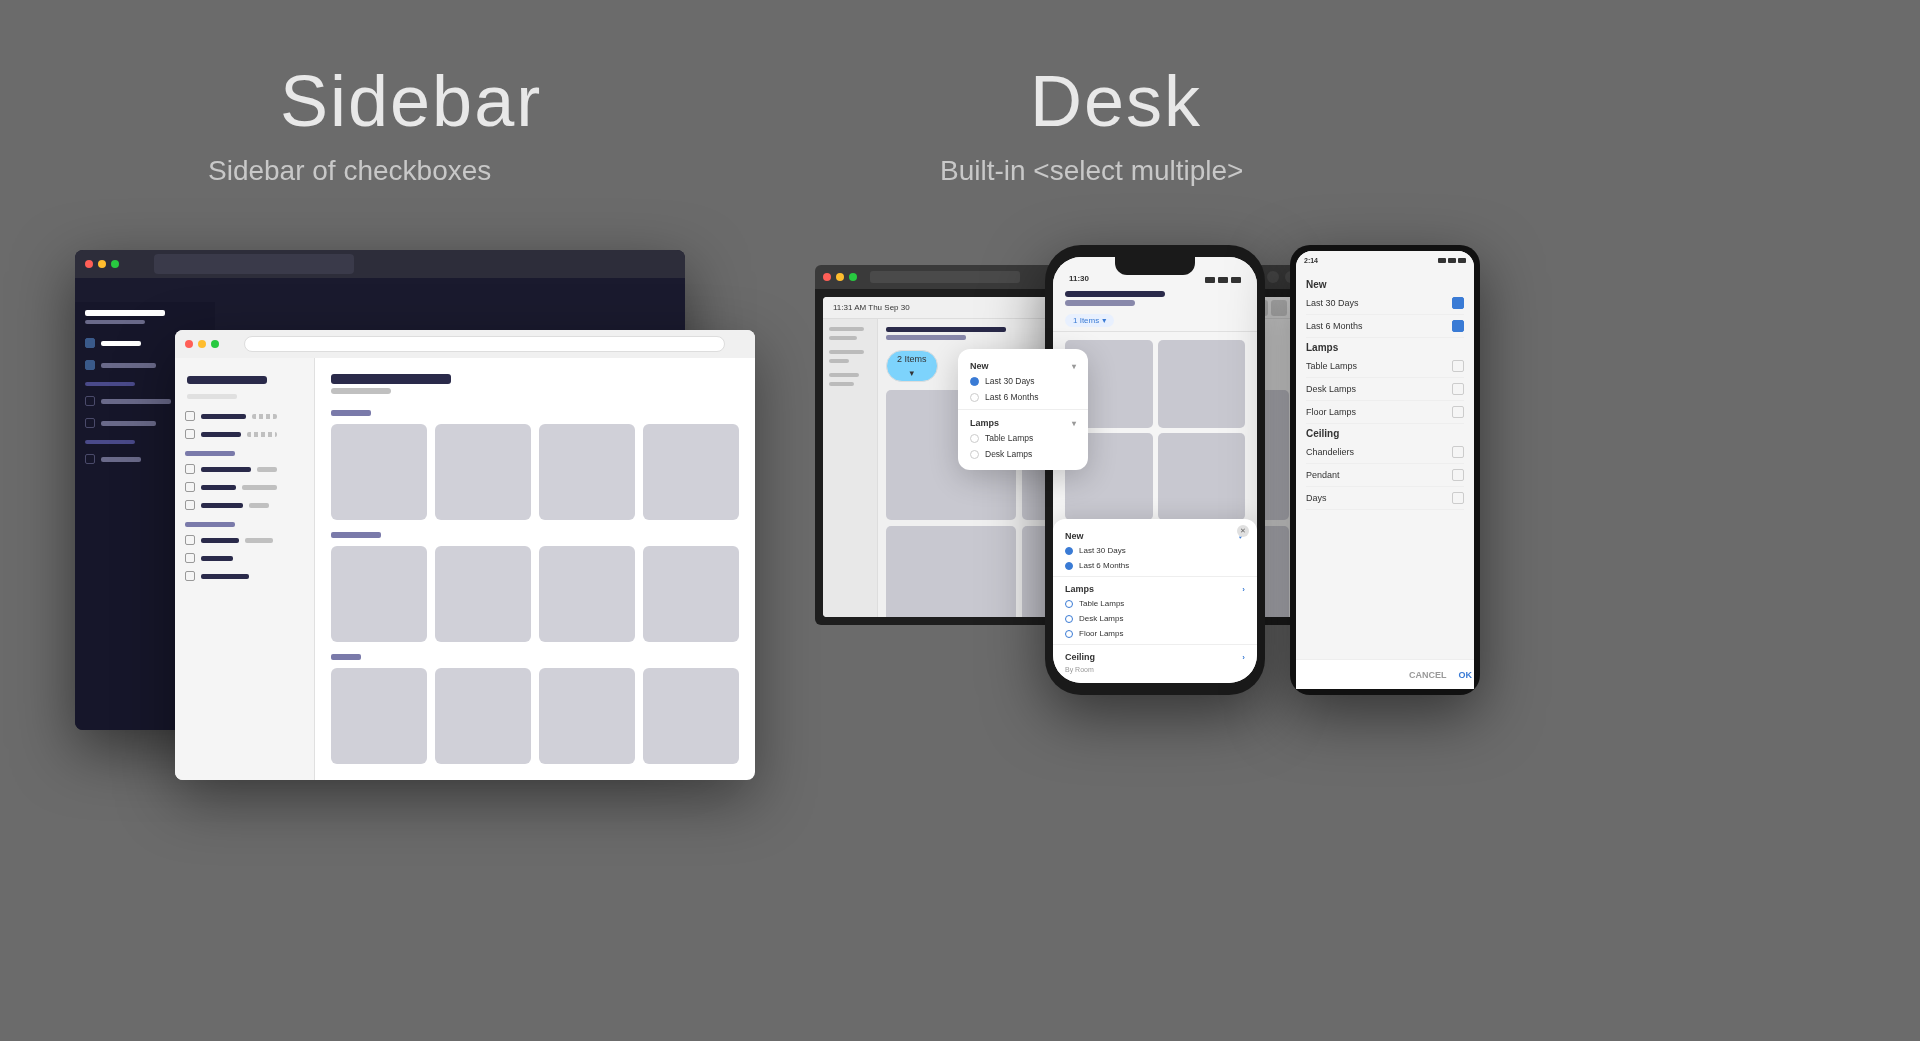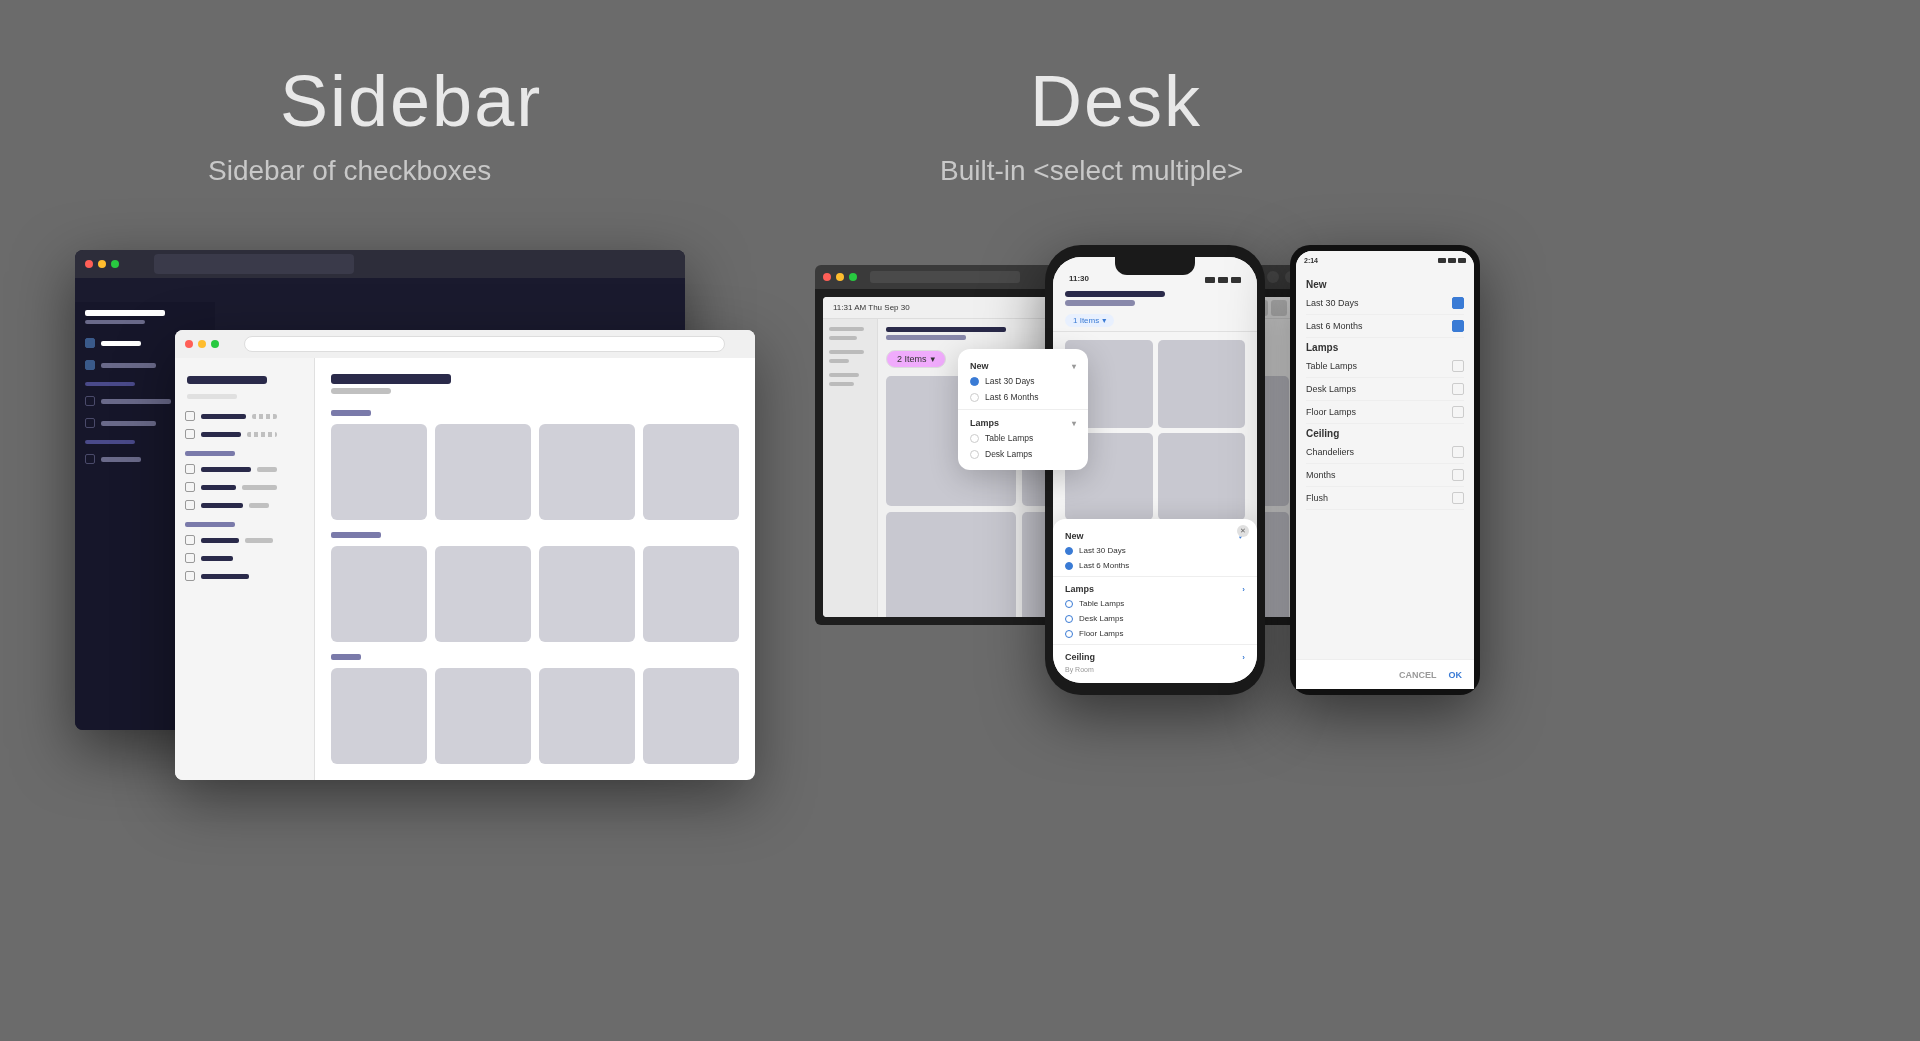--- a/index.html
+++ b/index.html
@@ -268,28 +268,29 @@
     }
     .ipad-h-line {
       height: 5px;
       background: #2a2a4a;
       border-radius: 2px;
       margin-bottom: 3px;
     }
     .ipad-select-btn {
       display: inline-flex;
       align-items: center;
-      background: #f0abfc;
+      background: #7dd3fc;
       border: 1px solid #ddd;
       border-radius: 20px;
       padding: 3px 10px;
       font-size: 9px;
       color: #333;
       gap: 4px;
       margin-bottom: 8px;
+      flex-direction: column;
     }
     .ipad-img-grid {
       display: grid;
       grid-template-columns: repeat(3, 1fr);
       gap: 6px;
     }
     .ipad-img-cell {
       aspect-ratio: 1;
       background: #c8c8d0;
       border-radius: 5px;
@@ -539,21 +540,21 @@
       position: absolute;
       bottom: 6px;
       left: 6px;
       right: 6px;
       height: 30px;
       background: white;
       border-top: 1px solid #eee;
       display: flex;
       align-items: center;
       justify-content: flex-end;
-      padding: 0 12px;
+      padding: 0 2px;
       gap: 12px;
       font-size: 9px;
       font-weight: 600;
     }
     .btn-cancel { color: #999; }
     .btn-ok { color: #3a7bd5; }
 
     
     .ipad-outer {
       position: absolute;
@@ -910,25 +911,25 @@
         <div class="android-item">
           <span>Floor Lamps</span>
           <div class="android-checkbox"></div>
         </div>
         <div class="android-section-label">Ceiling</div>
         <div class="android-item">
           <span>Chandeliers</span>
           <div class="android-checkbox"></div>
         </div>
         <div class="android-item">
-          <span>Months</span>
+          <span>Pendant</span>
           <div class="android-checkbox"></div>
         </div>
         <div class="android-item">
-          <span>Flush</span>
+          <span>Days</span>
           <div class="android-checkbox"></div>
         </div>
       </div>
       <div class="android-footer">
         <span class="btn-cancel">CANCEL</span>
         <span class="btn-ok">OK</span>
       </div>
     </div>
   </div>
 

